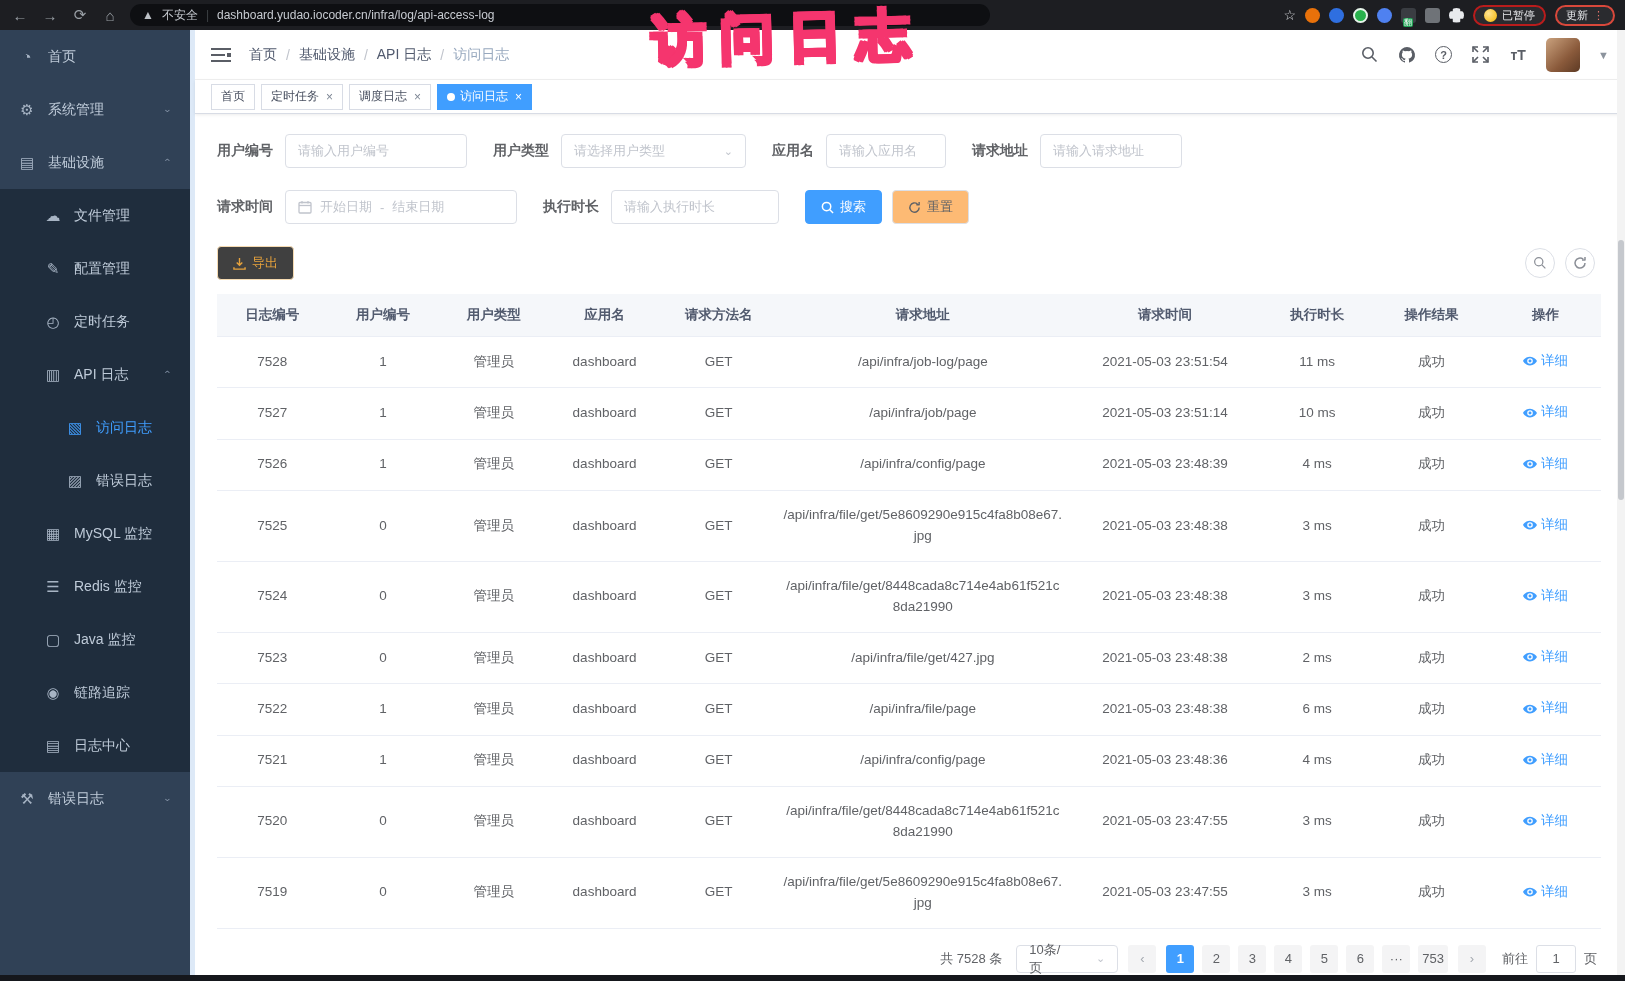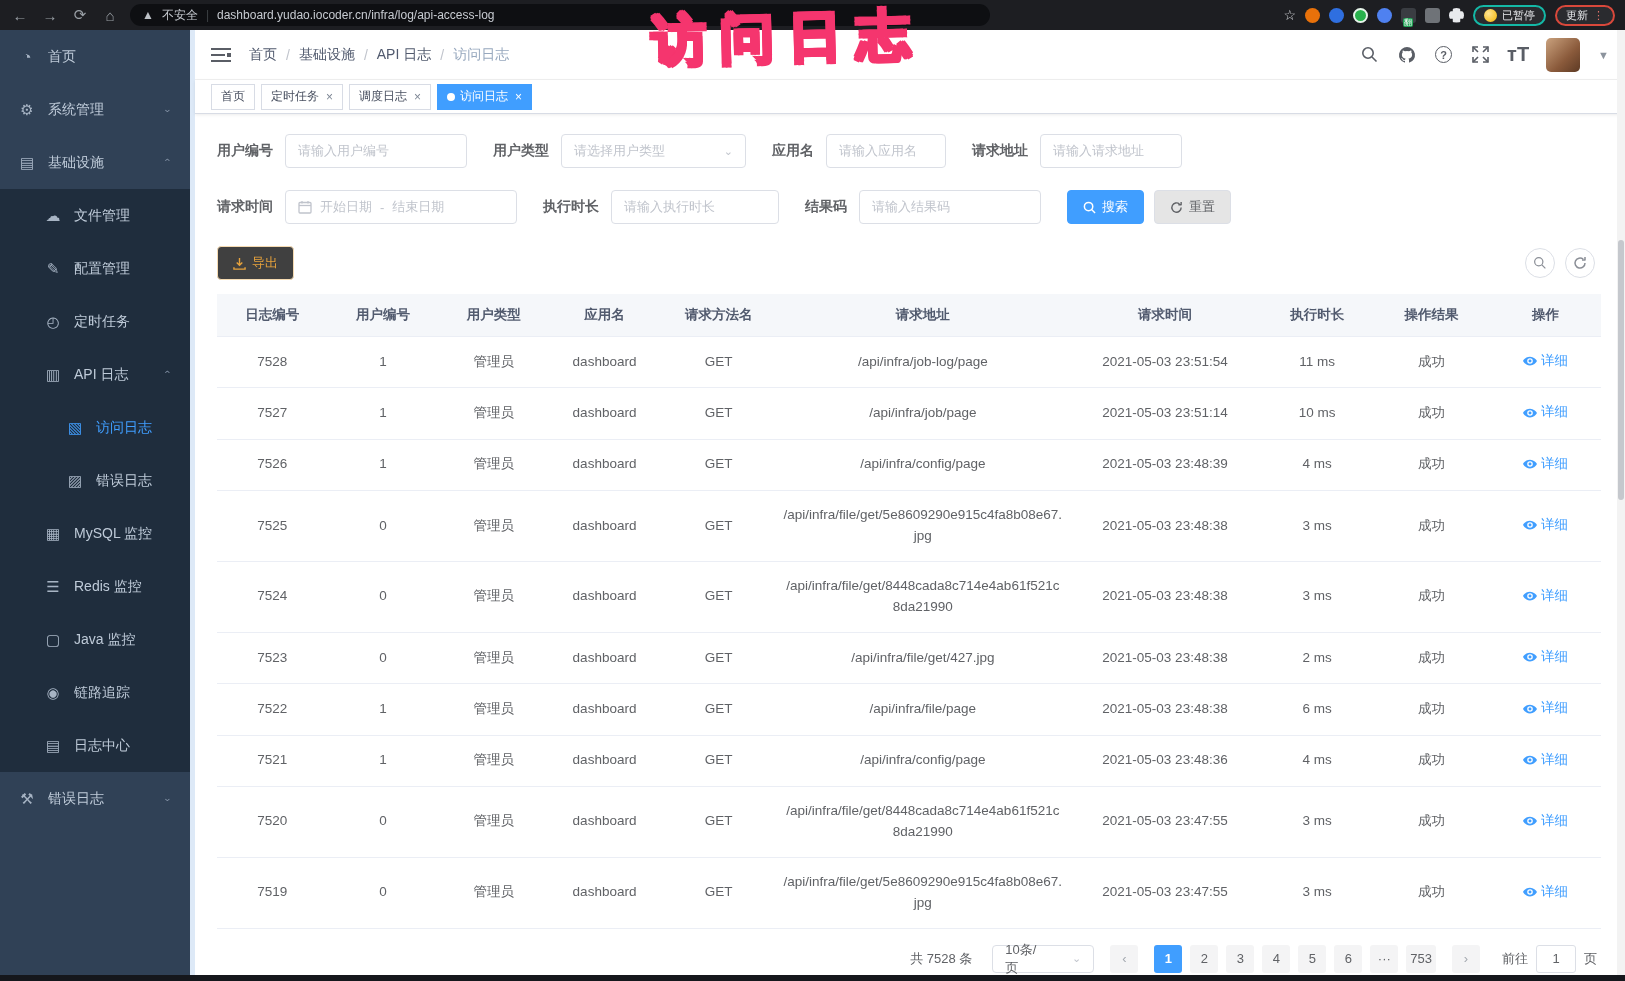--- a/index.html
+++ b/index.html
@@ -9,21 +9,21 @@
   .browser-bar { height:30px; background:#1d1e22; display:flex; align-items:center; padding:0 10px; gap:10px; position:relative; z-index:5; }
   .nav-ic { color:#9aa0a6; font-size:15px; width:20px; text-align:center; cursor:pointer; }
   .addr { flex:0 0 860px; height:22px; background:#0e0f12; border-radius:12px; display:flex; align-items:center; padding:0 12px; gap:8px; color:#c7cbd1; font-size:12px; }
   .addr .warn { color:#bdc1c6; font-size:12px; }
   .addr .sep { color:#3c4043; }
   .ext-zone { display:flex; align-items:center; gap:9px; margin-left:auto; }
   .ext-dot { width:15px; height:15px; border-radius:50%; display:inline-block; position:relative; }
   .ext-star { color:#dadce0; font-size:14px; }
   .badge-green { position:absolute; bottom:-4px; left:2px; background:#21a356; color:#fff; font-size:8px; line-height:9px; padding:0 1px; border-radius:2px; }
   .pill { display:flex; align-items:center; gap:5px; border-radius:11px; padding:1px 9px; font-size:11px; color:#e8eaed; background:#2a2b2f; }
-  .pill.paused { border:2px solid #14b8a6; }
+  .pill.paused { border:2px solid #b91c1c; }
   .pill.update { border:2px solid #d9483b; }
   .pill .face { width:13px; height:13px; border-radius:50%; background:radial-gradient(circle at 35% 35%, #ffe493, #f4b400); display:inline-block; }
   .kebab { color:#e07368; letter-spacing:0; }
 
   
   .overlay-title { position:absolute; left:652px; top:2px; z-index:50; font-size:54px; font-weight:900; letter-spacing:14px; color:#ffffff; -webkit-text-stroke:3px #f5356e; text-shadow:0 0 2px #f5356e,2px 2px 0 #f5356e,-2px 2px 0 #f5356e,2px -2px 0 #f5356e,-2px -2px 0 #f5356e; transform:rotate(-1.5deg); pointer-events:none; white-space:nowrap; }
 
   
   .window { display:flex; height:945px; position:relative; }
   .bottom-strip { height:6px; background:#15171c; }
@@ -74,39 +74,39 @@
   .filter-row { display:flex; align-items:center; margin-bottom:22px; }
   .f-item { display:flex; align-items:center; margin-right:26px; }
   .f-label { font-size:14px; font-weight:700; color:#606266; margin-right:12px; white-space:nowrap; }
   .inp { height:34px; border:1px solid #dcdfe6; border-radius:4px; display:flex; align-items:center; padding:0 12px; color:#c0c4cc; font-size:13px; background:#fff; }
   .inp .ph { color:#c0c4cc; }
   .sel { justify-content:space-between; gap:26px; }
   .sel .arrow { color:#c0c4cc; font-size:11px; }
   .w180{width:182px}.w185{width:185px}.w145{width:120px}.w175{width:142px}.w230{width:232px}.w165{width:168px}
   .date-inp { gap:8px; }
   .date-inp .cal { color:#c0c4cc; }
-  .btn { height:34px; border-radius:4px; display:inline-flex; align-items:center; gap:6px; padding:0 15px; font-size:13px; cursor:pointer; border:1px solid #dcdfe6; background:#e5e5e5; color:#606266; }
+  .btn { height:34px; border-radius:4px; display:inline-flex; align-items:center; gap:6px; padding:0 15px; font-size:13px; cursor:pointer; border:1px solid #dcdfe6; background:#fdba74; color:#606266; }
   .btn.primary { background:#409eff; border-color:#409eff; color:#fff; }
   .btn.warn-plain { background:#404040; border-color:#f5dab1; color:#e6a23c; }
   .btns { display:flex; gap:10px; }
 
   .toolbar { display:flex; align-items:center; margin-bottom:14px; }
   .tool-right { margin-left:auto; display:flex; gap:10px; margin-right:6px; }
   .circle-btn { width:30px; height:30px; border-radius:50%; border:1px solid #dcdfe6; background:#fff; color:#8b8f97; display:flex; align-items:center; justify-content:center; cursor:pointer; }
 
   
   table { width:100%; border-collapse:collapse; table-layout:fixed; }
   thead th { background:#f5f7fa; color:#515a6e; font-size:13.5px; font-weight:700; padding:12px 4px; border-bottom:1px solid #ebeef5; text-align:center; }
   tbody td { color:#606266; font-size:13.5px; padding:14px 6px; border-bottom:1px solid #ebeef5; text-align:center; word-break:break-all; line-height:1.55; }
   col.c0{width:8%} col.c1{width:8%} col.c2{width:8%} col.c3{width:8%} col.c4{width:8.5%}
   col.c5{width:21%} col.c6{width:14%} col.c7{width:8%} col.c8{width:8.5%} col.c9{width:8%}
   .detail-link { color:#409eff; cursor:pointer; display:inline-flex; align-items:center; gap:4px; white-space:nowrap; }
 
   
-  .pagination { display:flex; align-items:center; justify-content:flex-end; gap:16px; padding:16px 4px 0 0; color:#606266; font-size:13px; }
+  .pagination { display:flex; align-items:center; justify-content:flex-end; gap:10px; padding:16px 4px 0 0; color:#606266; font-size:13px; }
   .pg-total { margin-right:4px; }
   .pg-size { width:102px; height:28px; }
   .pg-btn { min-width:28px; height:28px; border-radius:3px; background:#f4f4f5; color:#606266; display:flex; align-items:center; justify-content:center; font-size:13px; cursor:pointer; padding:0 4px; }
   .pg-btn.nav { color:#a4a9b0; }
   .pg-btn.current { background:#409eff; color:#fff; font-weight:700; }
   .pg-pages { display:flex; gap:8px; }
   .pg-goto { display:flex; align-items:center; gap:8px; margin-left:6px; }
   .pg-goto .goto-inp { width:40px; height:28px; border:1px solid #dcdfe6; border-radius:3px; text-align:center; color:#606266; display:flex; align-items:center; justify-content:center; }
 
   svg { display:block; }
@@ -255,21 +255,21 @@
               <path d="M9 1a8 8 0 0 0-2.5 15.6c.4.1.5-.2.5-.4v-1.4c-2.2.5-2.7-1-2.7-1-.4-.9-.9-1.2-.9-1.2-.7-.5.1-.5.1-.5.8.1 1.2.9 1.2.9.7 1.3 1.9.9 2.4.7.1-.5.3-.9.5-1.1-1.8-.2-3.7-.9-3.7-4a3 3 0 0 1 .8-2.1 2.8 2.8 0 0 1 .1-2.1s.7-.2 2.2.8a7.5 7.5 0 0 1 4 0c1.5-1 2.2-.8 2.2-.8.3.7.3 1.5.1 2.1a3 3 0 0 1 .8 2.1c0 3.1-1.9 3.8-3.7 4 .3.3.6.8.6 1.5v2.1c0 .2.1.5.5.4A8 8 0 0 0 9 1z" fill="#5a5e66"></path>
             </svg>
           </span>
         <span class="hic" style="border:1.6px solid #5a5e66;border-radius:50%;width:17px;height:17px;font-size:11px;font-weight:bold;">?</span>
         <span class="hic">
             <svg width="17" height="17" viewBox="0 0 17 17" stroke="#5a5e66" stroke-width="1.6" fill="none">
               <path d="M6 1H1v5M11 1h5v5M6 16H1v-5M11 16h5v-5"></path>
               <path d="M1 1l5 5M16 1l-5 5M1 16l5-5M16 16l-5-5"></path>
             </svg>
           </span>
-        <span class="hic" style="font-weight:bold;font-size:20px;">ᴛT</span>
+        <span class="hic" style="font-weight:bold;font-size:14px;">ᴛT</span>
         <span class="avatar-top"></span>
         <span class="caret">▼</span>
       </div>
     </div>
 
     <div class="tags-bar">
       <span class="tag">
           <span>首页</span>
         </span>
       <span class="tag">
@@ -331,26 +331,20 @@
               </span>
             <span class="ph">开始日期</span>
             <span class="ph">-</span>
             <span class="ph">结束日期</span>
           </div>
           </div>
         <div class="f-item">
             <span class="f-label">执行时长</span>
           <div class="inp w165">
               <span class="ph">请输入执行时长</span>
-            </div>
-          </div>
-        <div class="f-item">
-            <span class="f-label">结果码</span>
-          <div class="inp w180">
-              <span class="ph">请输入结果码</span>
             </div>
           </div>
         <div class="btns">
           <button class="btn primary">
               <svg width="13" height="13" viewBox="0 0 14 14">
                 <circle cx="6" cy="6" r="4.5" fill="none" stroke="#fff" stroke-width="1.6"></circle>
                 <line x1="9.5" y1="9.5" x2="13" y2="13" stroke="#fff" stroke-width="1.6"></line>
               </svg>
               <span>搜索</span>
             </button>

